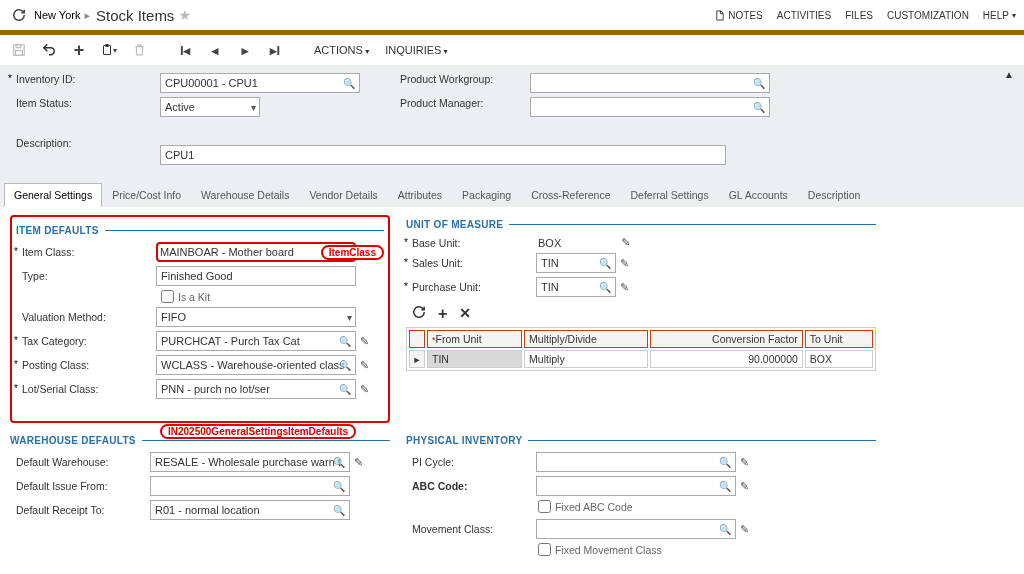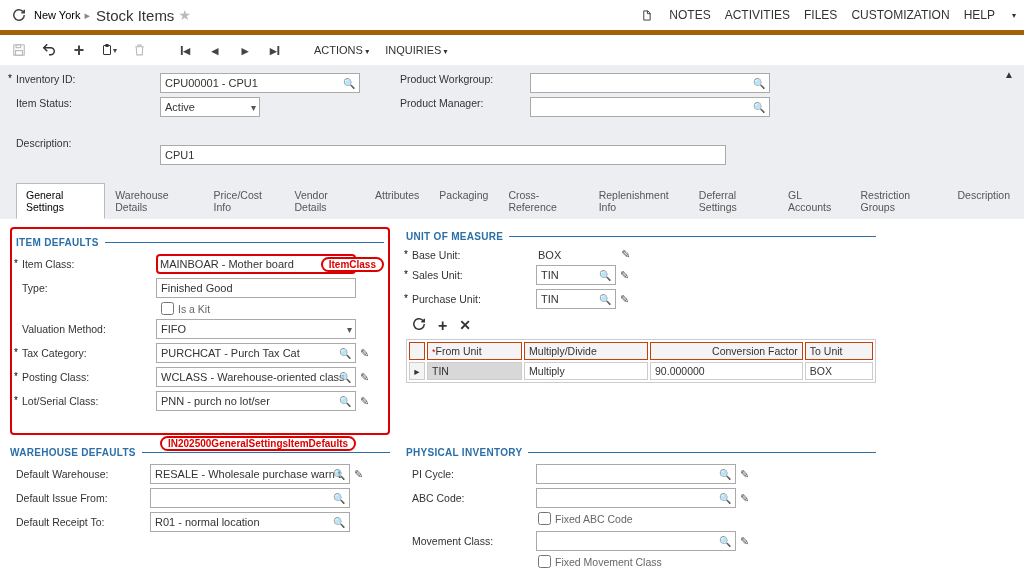--- a/index.html
+++ b/index.html
@@ -3,40 +3,40 @@
 <meta charset="utf-8">
 <style>
 * { box-sizing:border-box; margin:0; padding:0; font-family:Arial,sans-serif; }
 body { background:#fff; font-size:11px; color:#333; width:1024px; }
 .topbar { display:flex; align-items:center; padding:4px 8px; border-bottom:5px solid #a16207; }
 .crumb-link { color:#000; cursor:pointer; margin-left:4px;}
 .crumb-sep { margin:0 4px; color:#888;}
 .page-title { font-size:15px; font-weight:normal; margin-left:2px;}
 .star { color:#bbb; margin-left:4px; font-size:14px;}
 .top-spacer{flex:1;}
-.toplink { margin-left:14px; font-size:12px; color:#333; cursor:pointer; display:flex; align-items:center; gap:17px;}
+.toplink { margin-left:14px; font-size:10px; color:#333; cursor:pointer; display:flex; align-items:center; gap:3px;}
 .toolbar { display:flex; align-items:center; padding:4px 8px; gap:8px; }
 .tbtn { width:22px; height:22px; display:flex; align-items:center; justify-content:center; cursor:pointer; color:#444; font-size:13px;}
 .tbtn.disabled{color:#bbb;}
 .tmenu { font-size:11px; cursor:pointer; padding:0 4px; color:#333;}
 .tdrop::after{content:" ▾"; font-size:8px;}
 .formarea { background:#eceef1; padding:8px 10px 14px 10px; position:relative;}
 .collapse-arr{position:absolute; right:10px; top:4px; font-size:10px; cursor:pointer;}
 .row { display:flex; align-items:center; margin-bottom:4px;}
 .label { width:150px; font-size:10.5px; color:#333; padding-left:6px; position:relative;}
 .req::before { content:"*"; position:absolute; left:-2px; color:#000; font-size:10px;}
 .field { background:#fff; border:1px solid #aaa; height:20px; display:flex; align-items:center; font-size:11px; padding:0 4px; position:relative;}
 .field .sel { position:absolute; right:3px; color:#555; font-size:10px; cursor:pointer;}
 .topform .field{width:200px;}
 .topform .col2 .label{width:130px; padding-left:0;}
 .topform .col2 .field{width:240px;}
 .desc-field{width:566px !important;margin-top:24px;}
 .tabs { display:flex; background:#eceef1; padding:0 4px;}
 .tab { padding:5px 9px; font-size:10.5px; color:#555; cursor:pointer; border:1px solid transparent;}
-.tab.active { background:#fff; border:1px solid #bbb; border-bottom:1px solid #fff; color:#000;margin-left:12px;}
+.tab.active { background:#fff; border:1px solid #bbb; border-bottom:1px solid #fff; color:#000;}
 .settings { display:flex; background:#fff; padding:8px 10px 20px 10px; gap:16px;}
 .panel { flex:0 0 auto;}
 .left-panel{width:380px;}
 .right-panel{width:470px;}
 .section-hdr { color:#2a6fa8; font-size:10px; font-weight:bold; letter-spacing:.3px; display:flex; align-items:center; margin:4px 0 6px 0;}
 .section-hdr .line{flex:1; height:1px; background:#2a6fa8; margin-left:6px;}
 .frow { display:flex; align-items:center; margin-bottom:4px;}
 .flabel { width:140px; font-size:10.5px; color:#333; position:relative; padding-left:6px;}
 .flabel.req::before{content:"*"; position:absolute; left:-2px;}
 .ffield { background:#fff; border:1px solid #aaa; height:20px; width:200px; display:flex; align-items:center; padding:0 4px; font-size:11px; position:relative;}
@@ -45,21 +45,21 @@
 .static-val{font-size:11px; margin-left:2px;}
 .pencil{margin-left:4px; font-size:11px; color:#555; cursor:pointer;}
 .cb-row{display:flex; align-items:center; margin-left:145px; margin-bottom:4px; font-size:10.5px; color:#666;}
 .cb-row input{margin-right:4px;}
 .grid-toolbar{display:flex; gap:12px; padding:4px 6px; font-size:14px;}
 .grid-toolbar span{cursor:pointer;}
 .grid { border:1px solid #ccc; width:100%; font-size:10.5px;}
 .grid th{background:#f4f4f4; border:1px solid #c2410c; padding:2px 4px; text-align:left; font-weight:normal;}
 .grid th.r{text-align:right;}
 .grid td{border:1px solid #ccc; padding:2px 4px;}
-.grid td.r{}
+.grid td.r{text-align:right;}
 .grid .rowptr{background:#f4f4f4; text-align:center; width:16px;}
 .chk-line{display:flex; align-items:center; font-size:10.5px; color:#666; margin-left:132px; margin-top:2px;}
 .chk-line input{margin-right:4px;}
 .redbox{border:2px solid #d00; border-radius:4px; padding:2px;}
 .redlabel{display:inline-block; border:2px solid #d00; border-radius:10px; background:#fff; color:#d00; font-weight:bold; font-size:10px; padding:0 6px; position:absolute;}
 .item-defaults-wrap{position:relative;}
 .redlabel.itemclass{right:4px; top:28px;}
 .redlabel.sectref{left:148px; top:auto; bottom:-18px;}
 .rstar{color:#c00; font-size:9px;}
 svg{display:block;}
@@ -165,30 +165,28 @@
   <div class="row">
     <span class="label">Description:</span>
     <div class="field desc-field">
         <span>CPU1</span>
       </div>
   </div>
 </div>
 
 <div class="tabs">
   <div class="tab active">General Settings</div>
+  <div class="tab">Price/Cost Info</div>
   <div class="tab">Warehouse Details</div>
-  <div class="tab">Price/Cost Info</div>
   <div class="tab">Vendor Details</div>
   <div class="tab">Attributes</div>
   <div class="tab">Packaging</div>
   <div class="tab">Cross-Reference</div>
-  <div class="tab">Replenishment Info</div>
   <div class="tab">Deferral Settings</div>
   <div class="tab">GL Accounts</div>
-  <div class="tab">Restriction Groups</div>
   <div class="tab">Description</div>
 </div>
 
 <div class="settings">
 
   <div class="panel left-panel">
     <div class="item-defaults-wrap redbox" style="padding:4px 4px 18px 4px; margin-bottom:2px;">
       <div class="section-hdr">
           <span>ITEM DEFAULTS</span>
           <span class="line"></span>
@@ -335,21 +333,21 @@
         <span class="line"></span>
       </div>
     <div class="frow">
         <span class="flabel" style="width:130px;">PI Cycle:</span>
       <div class="ffield">
           <span class="sel">🔍</span>
         </div>
         <span class="pencil">✎</span>
       </div>
     <div class="frow">
-        <span class="flabel" style="width:130px;">ABC Code:</span>
+        <span class="flabel" style="width:130px;font-weight:bold;">ABC Code:</span>
       <div class="ffield">
           <span class="sel">🔍</span>
         </div>
         <span class="pencil">✎</span>
       </div>
     <div class="chk-line">
         <input type="checkbox" style="">
         <span>Fixed ABC Code</span>
       </div>
     <div class="frow" style="margin-top:6px;">

